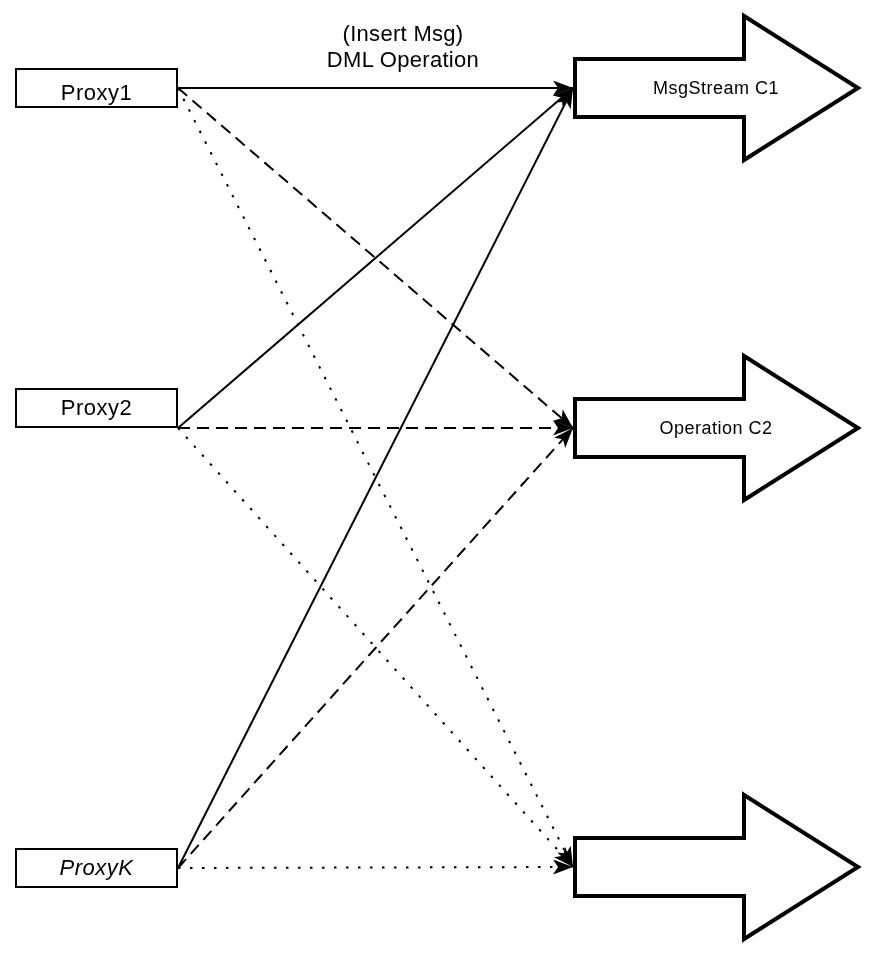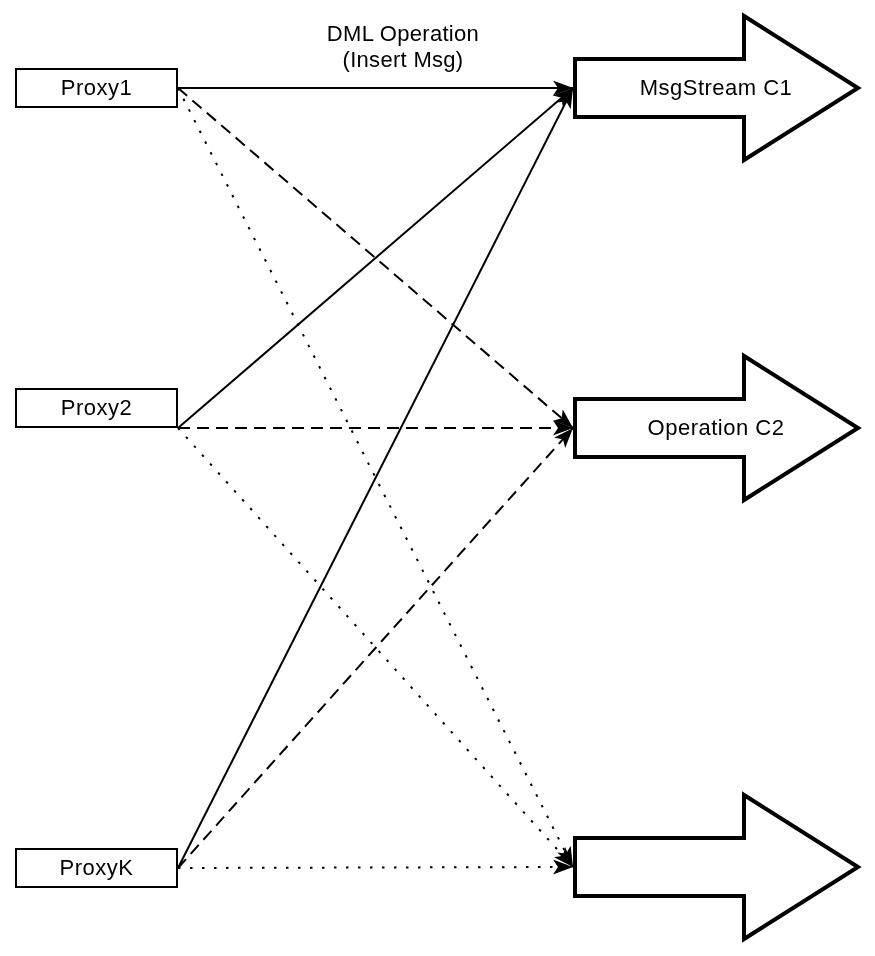--- a/index.html
+++ b/index.html
@@ -51,21 +51,21 @@
     letter-spacing: 0.5px;
   }
   .stream-label {
     position: absolute;
     left: 584px;
     width: 264px;
     height: 28px;
     display: flex;
     align-items: center;
     justify-content: center;
-    font-size: 22px;
+    font-size: 18px;
     letter-spacing: 0.5px;
     pointer-events: none;
   }
   .diagram-title {
     position: absolute;
     left: 253px;
     top: 21px;
     width: 300px;
     text-align: center;
     font-size: 22px;
@@ -99,31 +99,31 @@
         <line x1="178" y1="428" x2="573" y2="88" class="conn solid" marker-end="url(#arrowhead)" stroke="#000000"></line>
         <line x1="178" y1="428" x2="573" y2="428" class="conn dashed" marker-end="url(#arrowhead)" stroke="#000000"></line>
         <line x1="178" y1="428" x2="573" y2="867" class="conn dotted" marker-end="url(#arrowhead)" stroke="#000000"></line>
         <line x1="178" y1="868" x2="573" y2="88" class="conn solid" marker-end="url(#arrowhead)" stroke="#000000"></line>
         <line x1="178" y1="868" x2="573" y2="428" class="conn dashed" marker-end="url(#arrowhead)" stroke="#000000"></line>
         <line x1="178" y1="868" x2="573" y2="867" class="conn dotted" marker-end="url(#arrowhead)" stroke="#000000"></line>
       </g>
   </svg>
 
   <div class="diagram-title">
+    <span>(Insert Msg)</span>
     <span>DML Operation</span>
-    <span>(Insert Msg)</span>
   </div>
 
-  <div class="proxy-box" style="top:68px;">
+  <div class="proxy-box" style="top:68px;align-items:flex-end;">
     <span>Proxy1</span>
   </div>
   <div class="proxy-box" style="top:388px;">
     <span>Proxy2</span>
   </div>
-  <div class="proxy-box" style="top:848px;">
+  <div class="proxy-box" style="top:848px;font-style:italic;">
     <span>ProxyK</span>
   </div>
 
   <div class="stream-label" style="top:74px;">
     <span>MsgStream C1</span>
   </div>
   <div class="stream-label" style="top:414px;">
     <span>Operation C2</span>
   </div>
 

